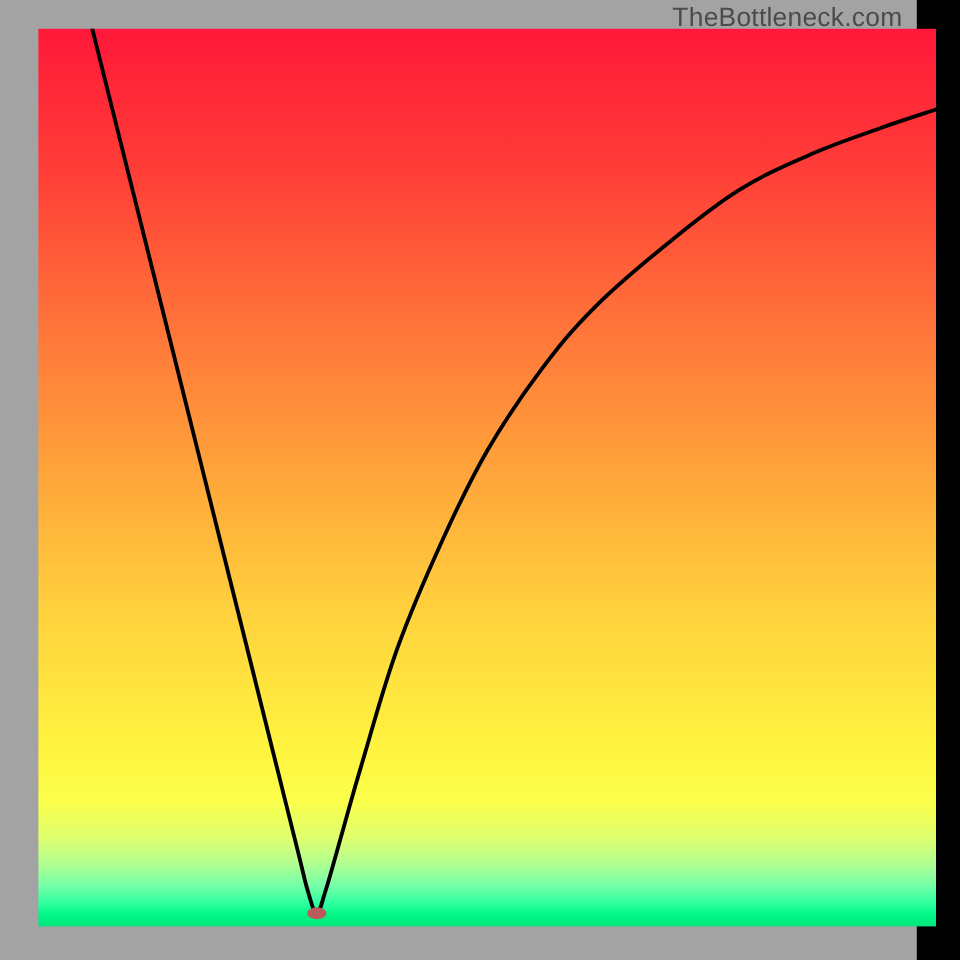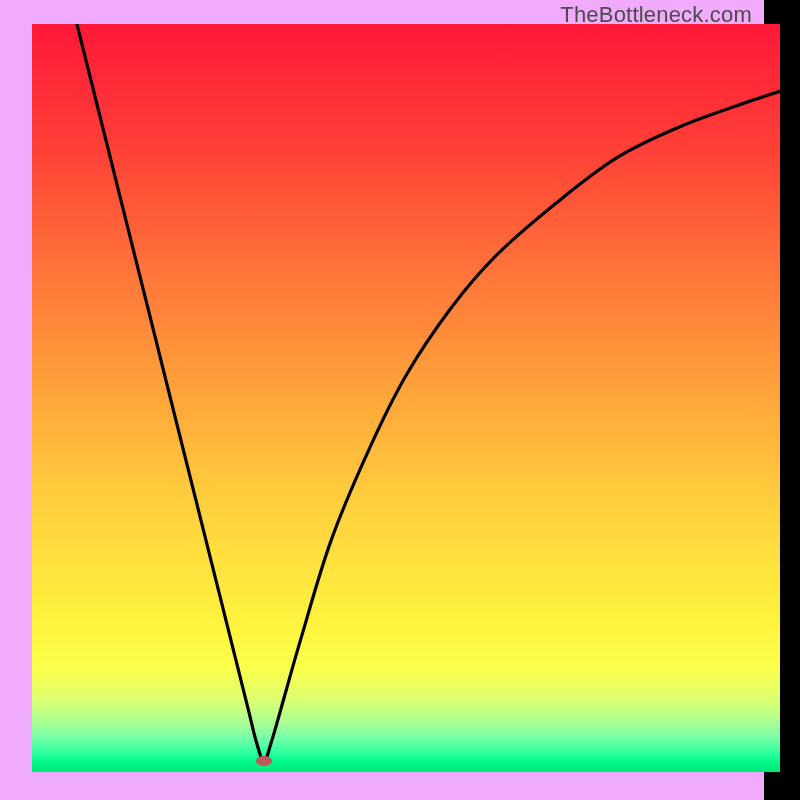--- a/index.html
+++ b/index.html
@@ -8,21 +8,21 @@
     width: 800px;
     height: 800px;
     overflow: hidden;
     background: #000;
     font-family: Arial, Helvetica, sans-serif;
   }
   .frame {
     position: relative;
     width: 764px;
     height: 800px;
-    background: #f0abfc;
+    background: #a3a3a3;
     text-align: center;
   }
   .plot-area {
     position: absolute;
     left: 32px;
     top: 24px;
     width: 748px;
     height: 748px;
     background: linear-gradient(
       to bottom,

